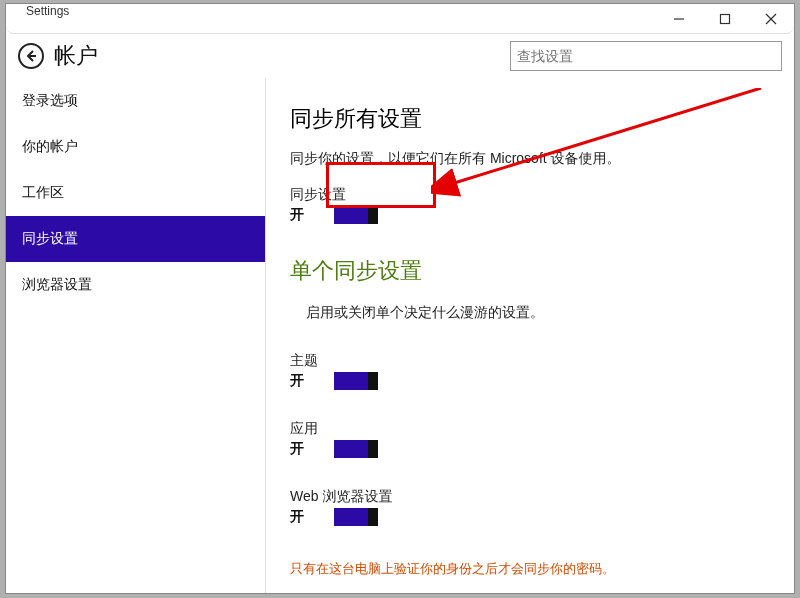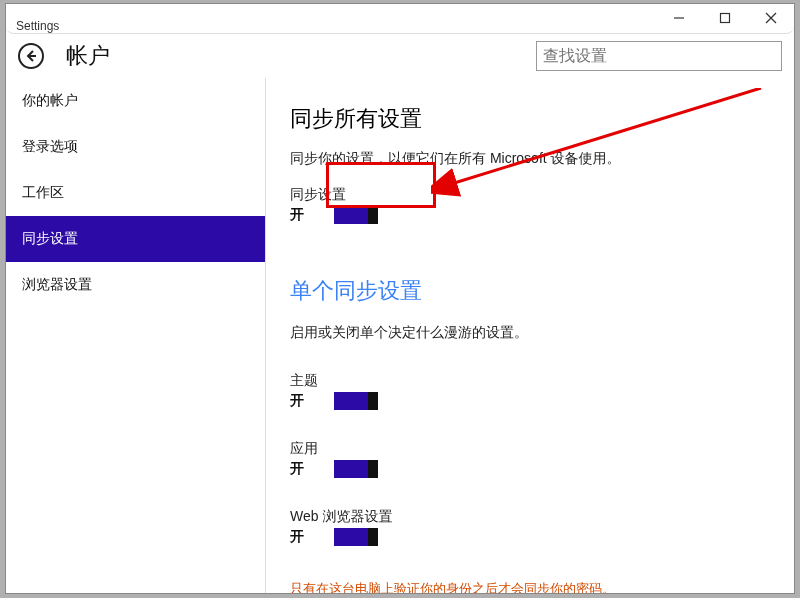--- a/index.html
+++ b/index.html
@@ -7,54 +7,54 @@
   .window {
     position: absolute;
     left: 5px; top: 3px;
     width: 790px; height: 591px;
     background: #fff;
     border: 1px solid #888;
   }
   .titlebar {
     height: 30px;
     display: flex;
-    align-items: flex-end;
-    padding-left: 10px;
+    align-items: flex-start;
+    padding-left: 20px;
     font-size: 12px;
     color: #333;
     border-bottom: 1px solid #ddd;
     border-radius: 8px;
   }
   .titlebar .spacer { flex: 1; }
   .title-btn {
     width: 46px; height: 30px;
     display: flex; align-items: center; justify-content: center;
     color: #333;
   }
   .title-btn svg { stroke: #333; }
   .header {
     height: 44px;
     display: flex;
     align-items: center;
     padding: 0 12px;
-    gap: 22px;
+    gap: 10px;
   }
   .back-btn {
     width: 26px; height: 26px;
     border: 2px solid #222; border-radius: 50%;
     display: flex; align-items: center; justify-content: center;
   }
   .back-btn svg { stroke: #222; }
   .page-title { font-size: 22px; font-weight: 400; color: #111; }
   .search-box {
     margin-left: auto;
-    width: 246px; height: 28px;
+    width: 272px; height: 28px;
     border: 1px solid #999;
     padding: 14px 6px;
-    font-size: 16px;
+    font-size: 14px;
     color: #666;
     outline: none;
   }
   .body {
     display: flex;
     height: calc(100% - 74px);
   }
   .sidebar {
     width: 260px;
     border-right: 1px solid #ddd;
@@ -130,24 +130,24 @@
   .highlight-box {
     position: absolute;
     border: 3px solid #e30000;
     pointer-events: none;
   }
   .arrow {
     position: absolute;
     pointer-events: none;
   }
   .section2-title {
-    color: #3b82f6;
+    color: #4d7c0f;
     font-size: 22px;
     font-weight: 400;
-    margin-top: 52px;
+    margin-top: 32px;
   }
 </style>
 </head>
 <body>
 
 <div class="window">
 
   <div class="titlebar">
     <span>Settings</span>
     <div class="spacer"></div>
@@ -175,22 +175,22 @@
           <path d="M9 2 L4 7 L9 12" stroke-width="2"></path>
           <line x1="4" y1="7" x2="12" y2="7" stroke-width="2"></line>
         </svg>
     </div>
     <div class="page-title">帐户</div>
     <input class="search-box" placeholder="查找设置" style="">
   </div>
 
   <div class="body">
     <div class="sidebar">
+      <div class="side-item">登录选项</div>
       <div class="side-item">你的帐户</div>
-      <div class="side-item">登录选项</div>
       <div class="side-item">工作区</div>
       <div class="side-item active">同步设置</div>
       <div class="side-item">浏览器设置</div>
     </div>
 
     <div class="content">
 
       <div class="section-title">同步所有设置</div>
       <div class="desc">同步你的设置，以便它们在所有 Microsoft 设备使用。</div>
 
@@ -198,21 +198,21 @@
         <div class="setting-label">同步设置</div>
         <div class="setting-row">
           <div class="setting-state">开</div>
           <div class="toggle">
               <div class="knob"></div>
             </div>
         </div>
       </div>
 
       <div class="section2-title">单个同步设置</div>
-      <div class="desc" style="margin-top:18px;">启用或关闭单个决定什么漫游的设置。</div>
+      <div class="desc" style="margin-top:18px;margin-left:16px;">启用或关闭单个决定什么漫游的设置。</div>
 
       <div class="setting">
         <div class="setting-label">主题</div>
         <div class="setting-row">
           <div class="setting-state">开</div>
           <div class="toggle">
               <div class="knob"></div>
             </div>
         </div>
       </div>

